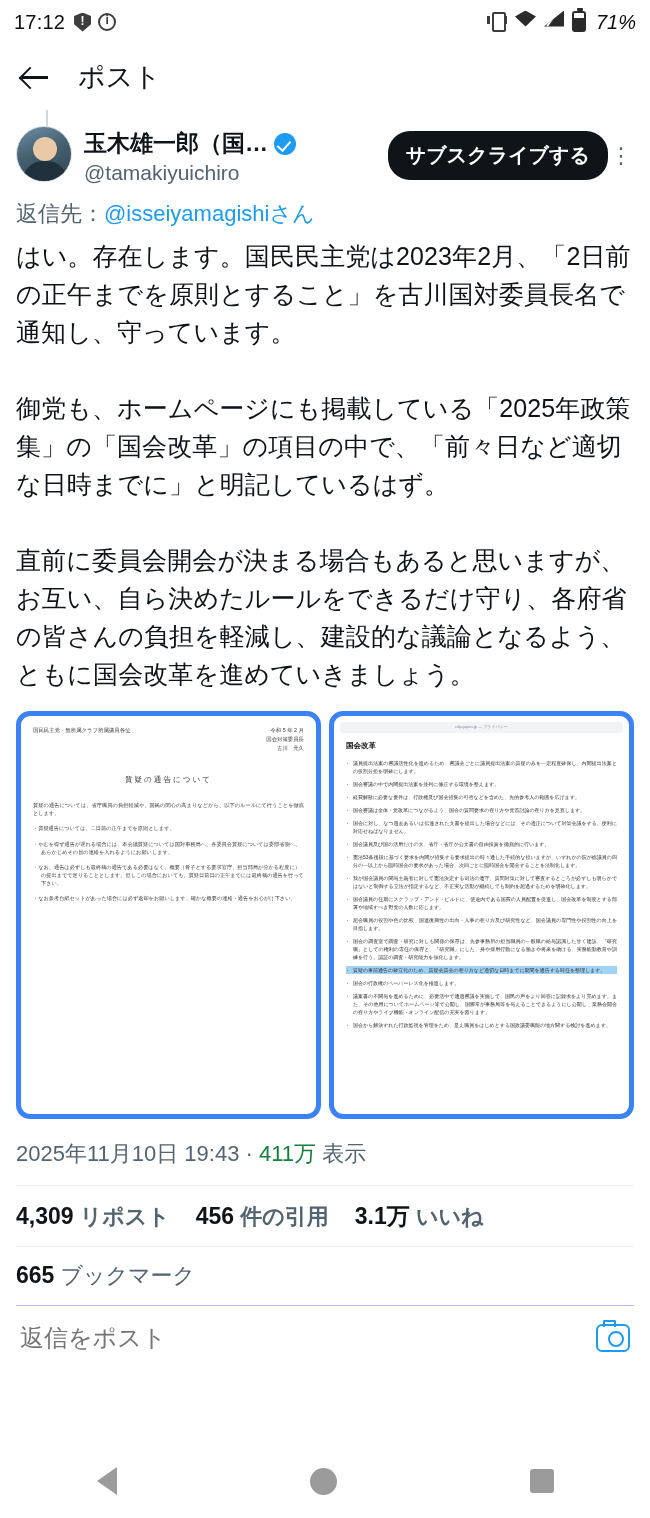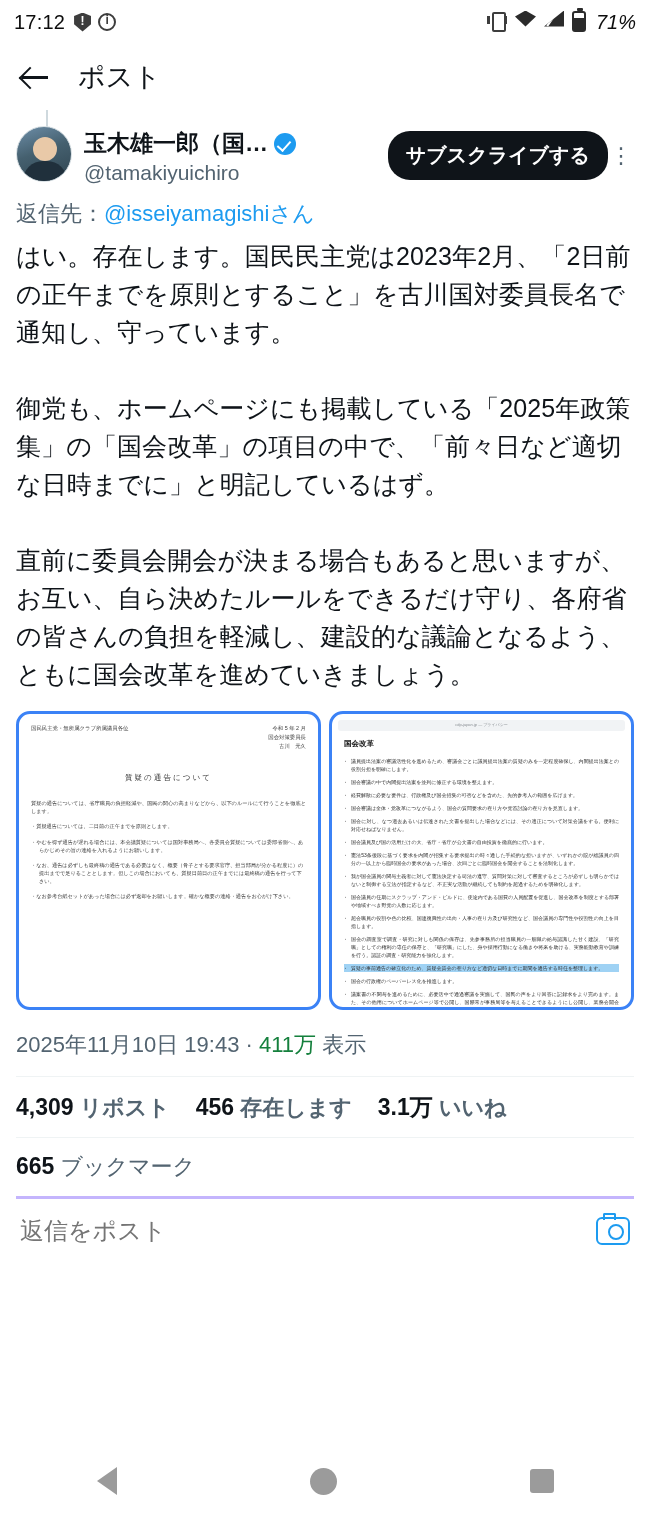--- a/index.html
+++ b/index.html
@@ -171,21 +171,21 @@
   .post-body {
     font-size: 25px; line-height: 1.52; color: #0f1419; margin-top: 8px;
     white-space: pre-wrap; word-break: break-word; letter-spacing: 0.1px;
   }
 
   
   .media-row {
     display: flex; gap: 8px; margin-top: 18px;
   }
   .media-card {
-    flex: 1 1 0; height: 299px; border: 3px solid #3b82f6; border-radius: 14px;
+    flex: 1 1 0; height: 408px; border: 5px solid #3b82f6; border-radius: 14px;
     background: #ffffff; overflow: hidden; position: relative; padding: 10px 12px;
   }
   .doc1 { font-size: 5.2px; color: #3a3a3a; line-height: 1.55; }
   .doc1 .hdr { display: flex; justify-content: space-between; font-size: 5.4px; }
   .doc1 .right-block { text-align: right; line-height: 1.7; }
   .doc1 .title {
     text-align: center; font-size: 7.6px; margin: 20px 0 16px; letter-spacing: 2px;
   }
   .doc1 p { margin-bottom: 7px; text-align: justify; }
   .doc1 ul { list-style: none; }
@@ -220,21 +220,21 @@
   .stats-row b { color: #0f1419; font-size: 23px; }
   .stats-row span.item { white-space: nowrap; font-weight: bold; }
   .bookmark-row {
     padding: 14px 0 14px; font-size: 22px; color: #536471;
   }
   .bookmark-row b { color: #0f1419; font-size: 23px; }
 
   
   .composer {
     display: flex; align-items: center; justify-content: space-between;
-    padding: 18px 4px 16px; border-top: 3px solid #c4b5fd;
+    padding: 18px 4px 16px; border-top: 1px solid #c4b5fd;
   }
   .composer-input {
     font-size: 24px; color: #536471; background: transparent; border: none;
     outline: none; flex: 1 1 auto; font-family: inherit;
   }
   .camera-icon {
     width: 34px; height: 28px; border: 2.5px solid #1d9bf0; border-radius: 6px;
     position: relative; flex: 0 0 34px;
   }
   .camera-icon::before {
@@ -360,21 +360,21 @@
     </div>
 
     <div class="meta-time">
       <span>2025年11月10日 19:43</span><span> · </span><b>411万</b> <span>表示</span>
     </div>
 
     <div class="divider"></div>
 
     <div class="stats-row">
       <span class="item"><b>4,309</b> <span>リポスト</span></span>
-      <span class="item"><b>456</b> <span>存在します</span></span>
+      <span class="item"><b>456</b> <span>件の引用</span></span>
       <span class="item"><b>3.1万</b> <span>いいね</span></span>
     </div>
 
     <div class="divider"></div>
 
     <div class="bookmark-row">
       <b>665</b> <span>ブックマーク</span>
     </div>
 
     <div class="composer">

